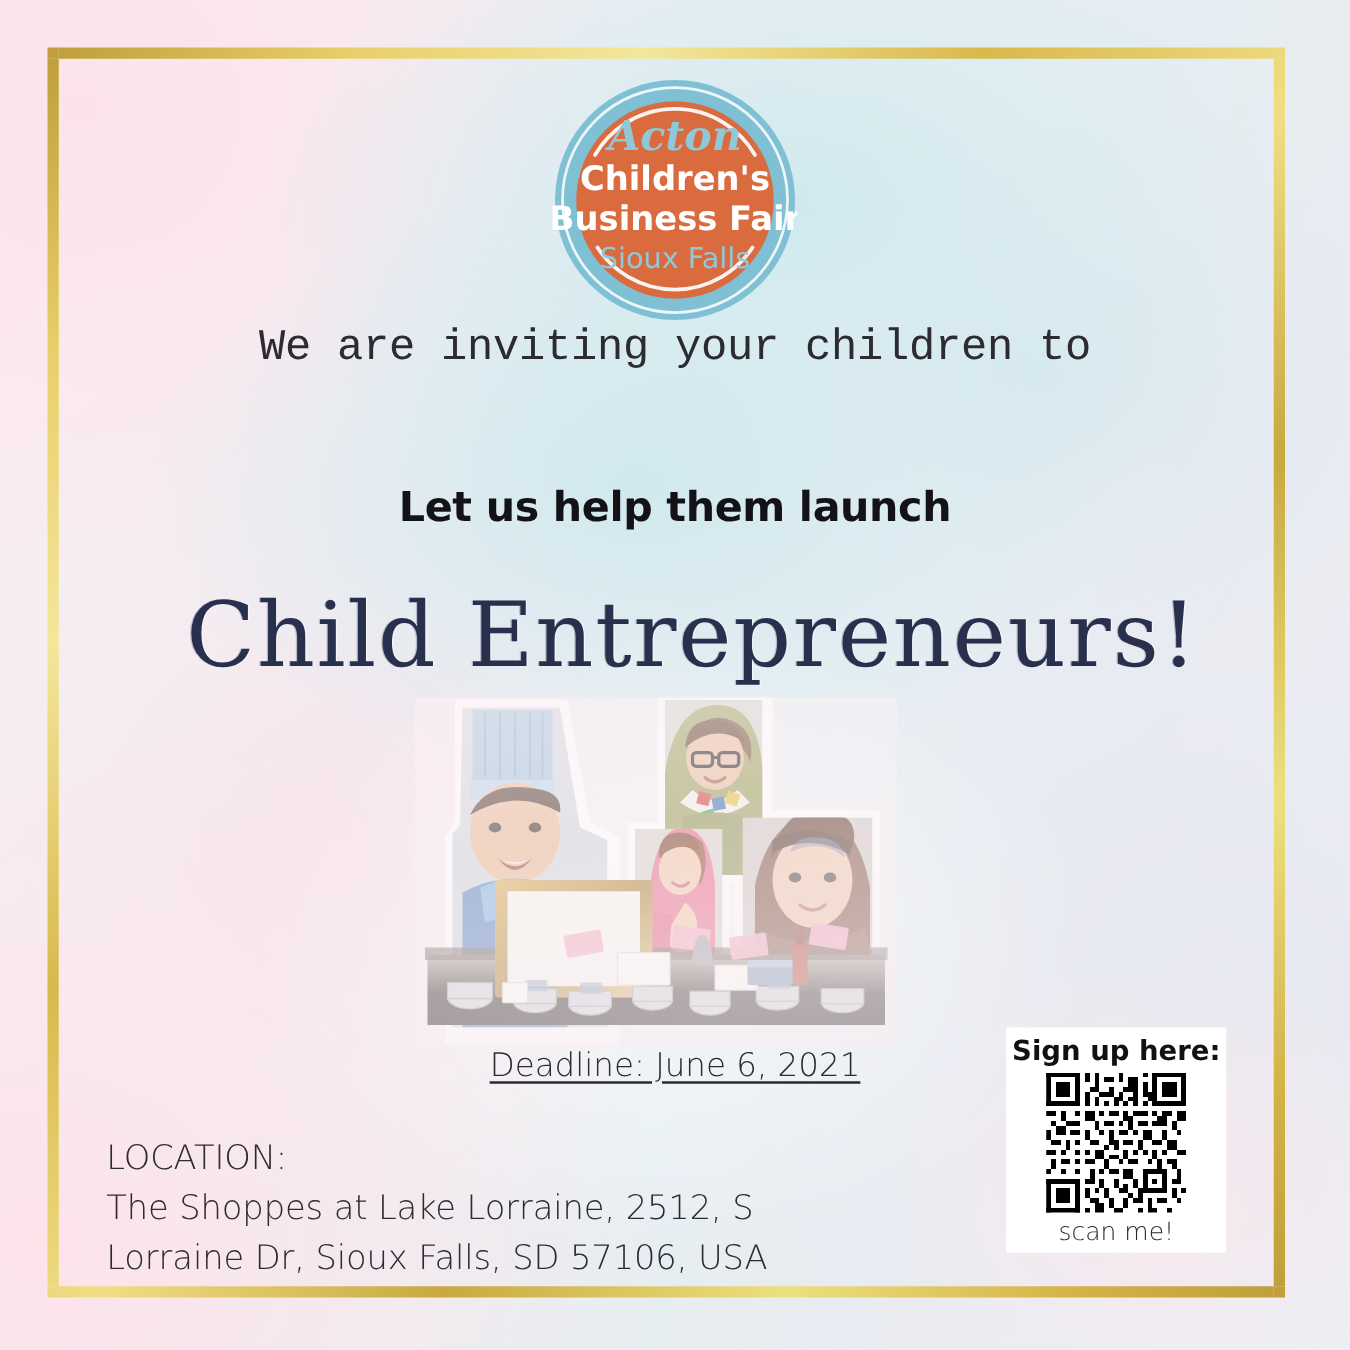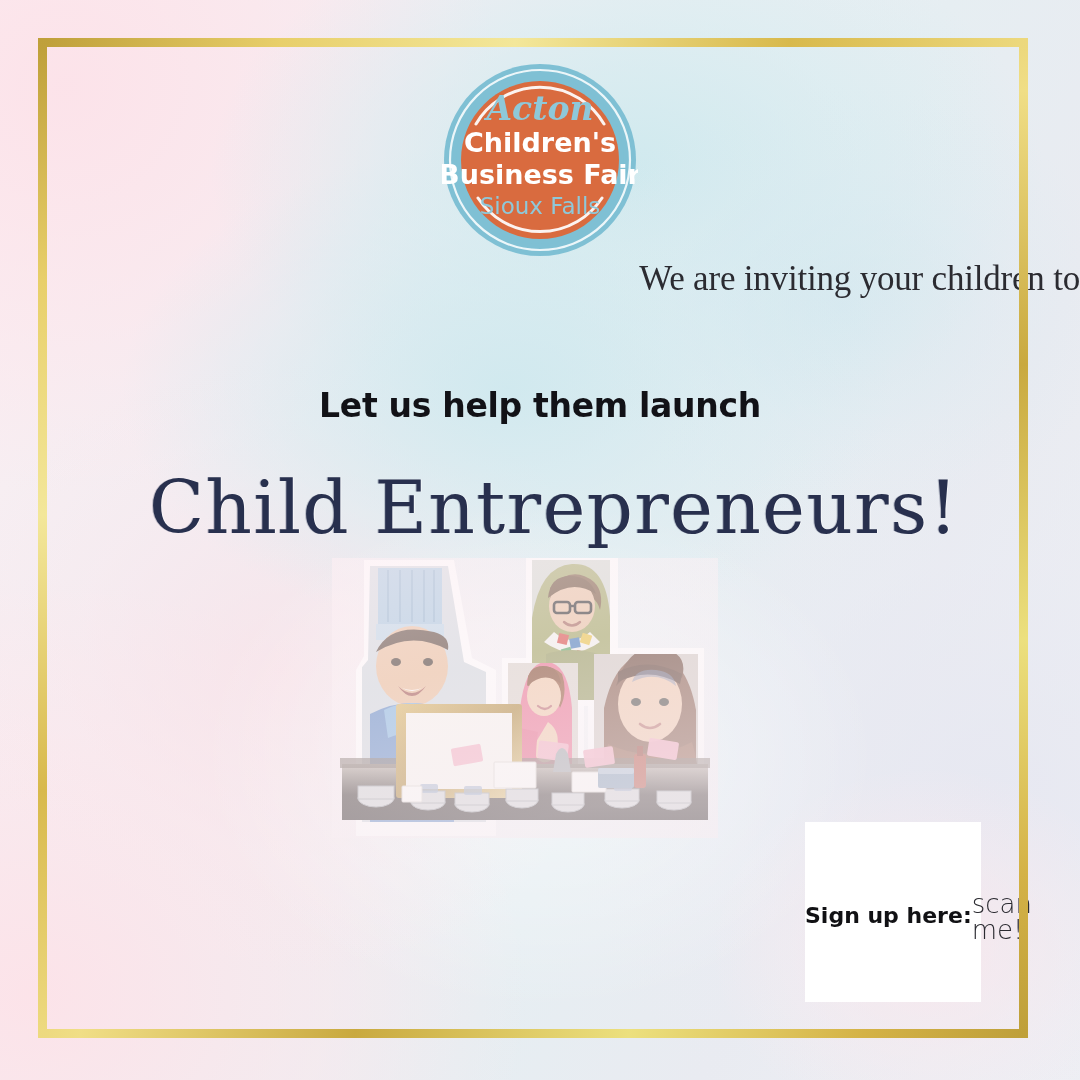--- a/index.html
+++ b/index.html
@@ -126,23 +126,23 @@
     height: 196px;
   }
   .logo-svg { display: block; width: 196px; height: 196px; }
 
   
   .intro {
     position: absolute;
     left: 0;
     right: 0;
     top: 256px;
-    text-align: right;
+    text-align: center;
     color: #2b2b31;
-    font-family: Liberation Serif, serif;
+    font-family: Liberation Mono, monospace;
     font-weight: 300;
     font-size: 35px;
     line-height: 45px;
     letter-spacing: -0.2px;
   }
   .intro .ln { display: block; }
 
   
   .subhead {
     position: absolute;
@@ -221,21 +221,21 @@
 
   
   .qr-card {
     position: absolute;
     left: 805px;
     top: 822px;
     width: 176px;
     height: 180px;
     background: #ffffff;
     display: flex;
-    flex-direction: row;
+    flex-direction: column;
     align-items: center;
     justify-content: flex-start;
     padding-top: 7px;
     box-sizing: border-box;
   }
   .qr-title {
     color: #111114;
     font-family: "DejaVu Sans", "Liberation Sans", sans-serif;
     font-weight: bold;
     font-size: 22px;
@@ -247,21 +247,21 @@
     width: 112px;
     height: 112px;
     display: block;
     image-rendering: pixelated;
   }
   .qr-caption {
     margin-top: 2px;
     color: #2b2b31;
     font-family: "DejaVu Sans", "Liberation Sans", sans-serif;
     font-weight: 300;
-    font-size: 26px;
+    font-size: 20px;
     line-height: 26px;
   }
 </style>
 </head>
 <body>
 
 <div id="flyer">
 
   <div class="bg-layer bg-base"></div>
   <div class="bg-layer wash-pink-tl"></div>
@@ -456,21 +456,29 @@
 
         <path d="M224 196 q6 -12 12 0 l3 18 h-18 z" fill="#9aa0a4"></path>
 
         <rect x="266" y="210" width="36" height="20" rx="2" fill="#7d9ab4"></rect>
         <rect x="266" y="210" width="36" height="6" rx="2" fill="#a8bdd0"></rect>
 
         <rect x="0" y="0" width="386" height="280" fill="url(#g-wash)"></rect>
       </svg>
     </div>
 
-
+    <div class="deadline">
+      <span>Deadline: June 6, 2021</span>
+    </div>
+
+    <div class="location">
+      <span class="ln">LOCATION:</span>
+      <span class="ln">The Shoppes at Lake Lorraine, 2512, S</span>
+      <span class="ln">Lorraine Dr, Sioux Falls, SD 57106, USA</span>
+    </div>
 
     <div class="qr-card">
       <div class="qr-title">Sign up here:</div>
       <svg class="qr-code" viewBox="0 0 29 29" shape-rendering="crispEdges">
         <rect width="29" height="29" fill="#ffffff"></rect>
         <g fill="#000000">
 
           <rect x="0" y="0" width="7" height="1"></rect>
             <rect x="0" y="6" width="7" height="1"></rect>
           <rect x="0" y="0" width="1" height="7"></rect>

